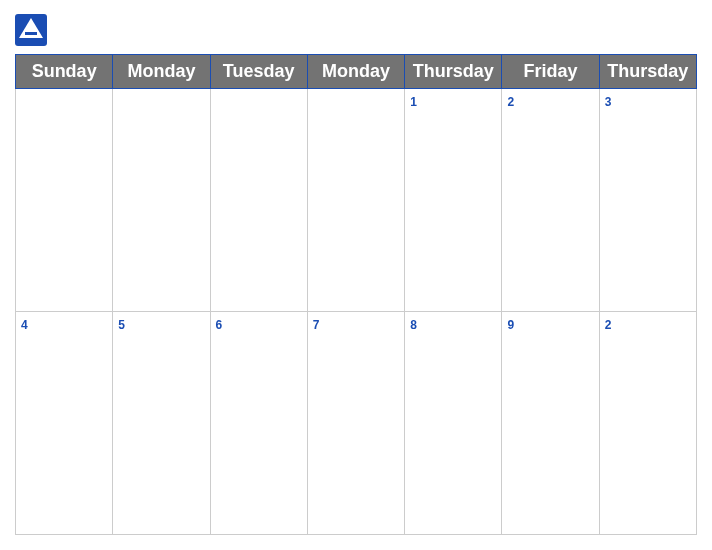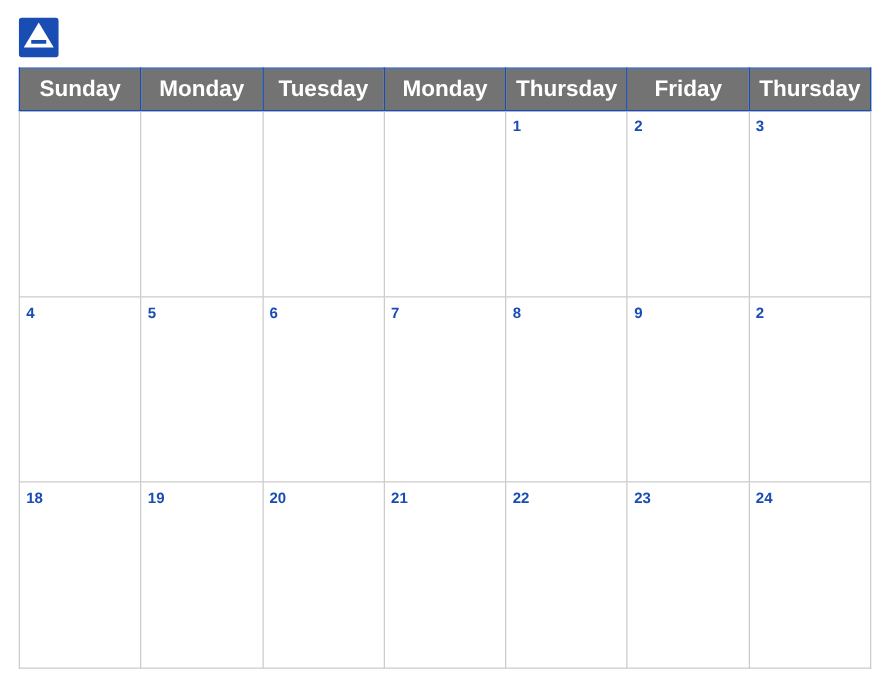--- a/index.html
+++ b/index.html
@@ -138,23 +138,14 @@
       </tr>
       <tr>
         <td><span class="day-number">4</span></td>
         <td><span class="day-number">5</span></td>
         <td><span class="day-number">6</span></td>
         <td><span class="day-number">7</span></td>
         <td><span class="day-number">8</span></td>
         <td><span class="day-number">9</span></td>
         <td><span class="day-number">2</span></td>
       </tr>
-      <tr>
-        <td><span class="day-number">18</span></td>
-        <td><span class="day-number">19</span></td>
-        <td><span class="day-number">20</span></td>
-        <td><span class="day-number">21</span></td>
-        <td><span class="day-number">22</span></td>
-        <td><span class="day-number">23</span></td>
-        <td><span class="day-number">24</span></td>
-      </tr>
     </tbody>
 </table>
 
 </body></html>

